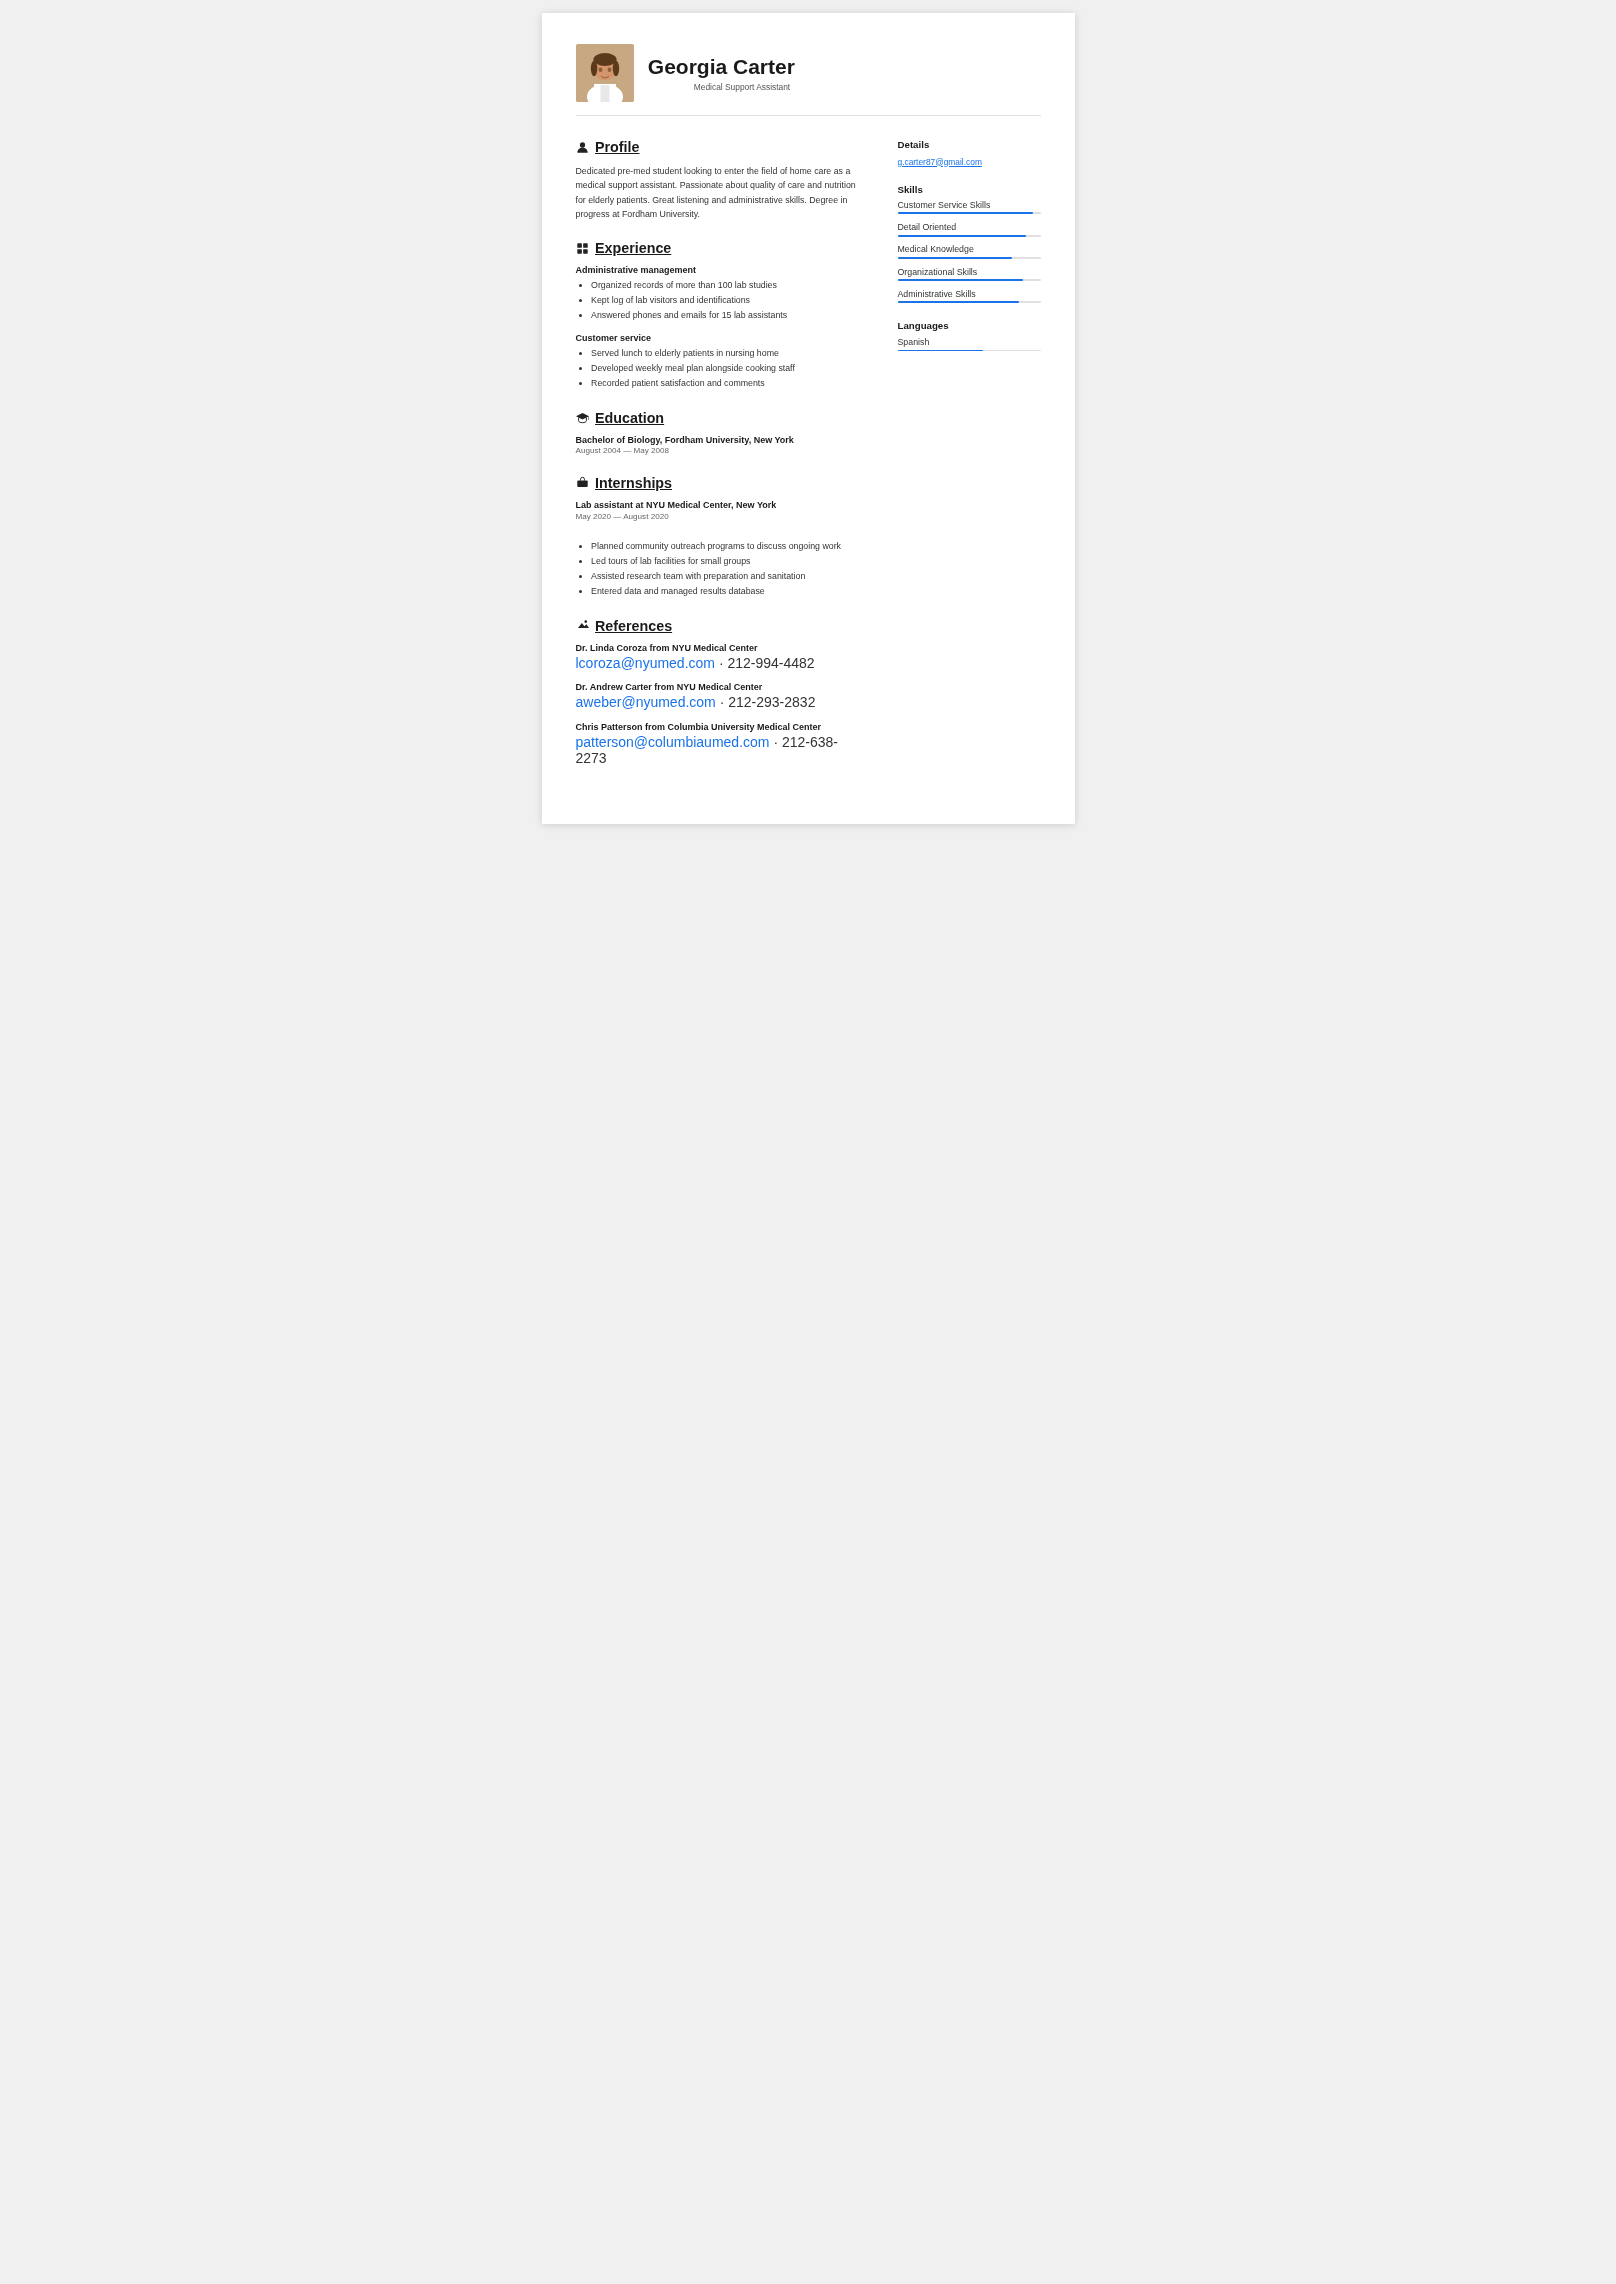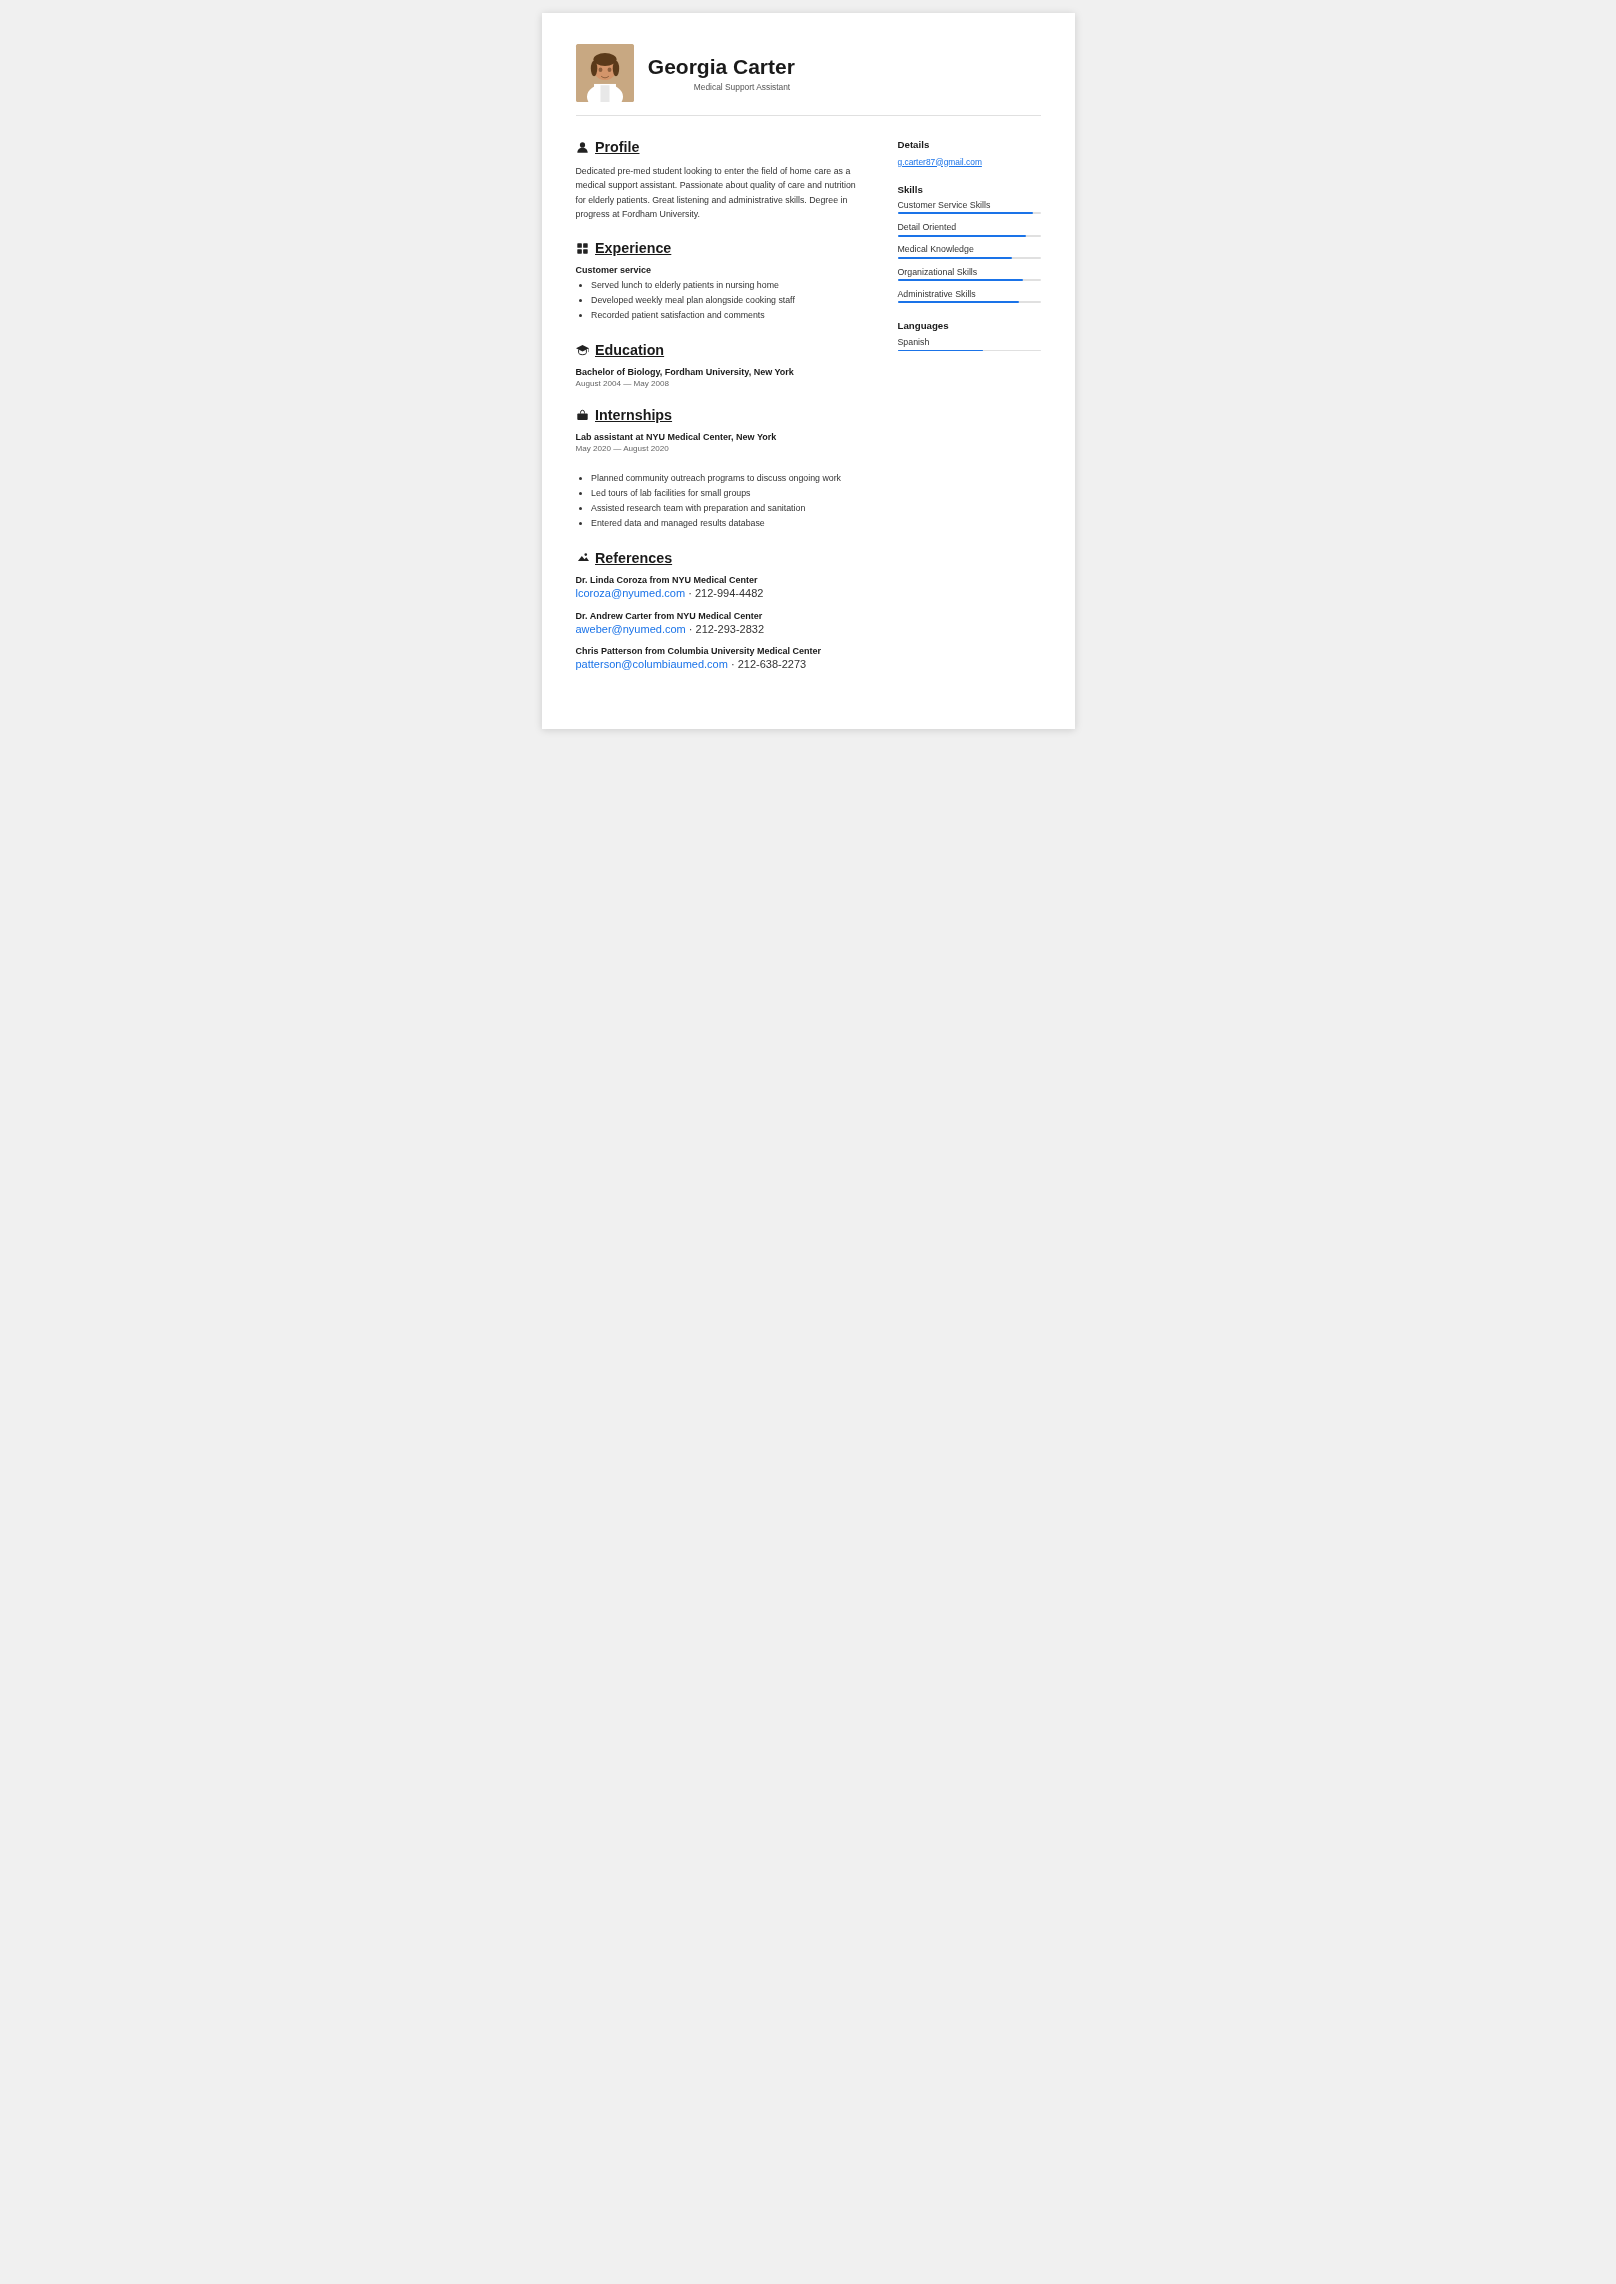--- a/index.html
+++ b/index.html
@@ -140,21 +140,21 @@
     .ref-item {
       margin-bottom: 11.7px;
     }
     .ref-name {
       font-size: 9px;
       font-weight: bold;
       color: #1a1a1a;
       margin-bottom: 1.9px;
     }
     .ref-contact {
-      font-size: 11px;
+      font-size: 14px;
       color: #333;
     }
     .ref-email {
       color: #1a73e8;
       text-decoration: none;
     }
     
     .right-section {
       margin-bottom: 17px;
     }
@@ -270,20 +270,28 @@
             <svg width="13" height="13" viewBox="0 0 20 20" fill="none">
               <rect x="2" y="2" width="7" height="7" fill="#222" rx="1"></rect>
               <rect x="11" y="2" width="7" height="7" fill="#222" rx="1"></rect>
               <rect x="2" y="11" width="7" height="7" fill="#222" rx="1"></rect>
               <rect x="11" y="11" width="7" height="7" fill="#222" rx="1"></rect>
             </svg>
           </span>
           <span class="section-title">Experience</span>
         </div>
 
+        <div class="exp-job">
+          <div class="exp-job-title">Administrative management</div>
+          <ul class="exp-bullets">
+            <li>Organized records of more than 100 lab studies</li>
+            <li>Kept log of lab visitors and identifications</li>
+            <li>Answered phones and emails for 15 lab assistants</li>
+          </ul>
+        </div>
 
         <div class="exp-job">
           <div class="exp-job-title">Customer service</div>
           <ul class="exp-bullets">
             <li>Served lunch to elderly patients in nursing home</li>
             <li>Developed weekly meal plan alongside cooking staff</li>
             <li>Recorded patient satisfaction and comments</li>
           </ul>
         </div>
       </div>

